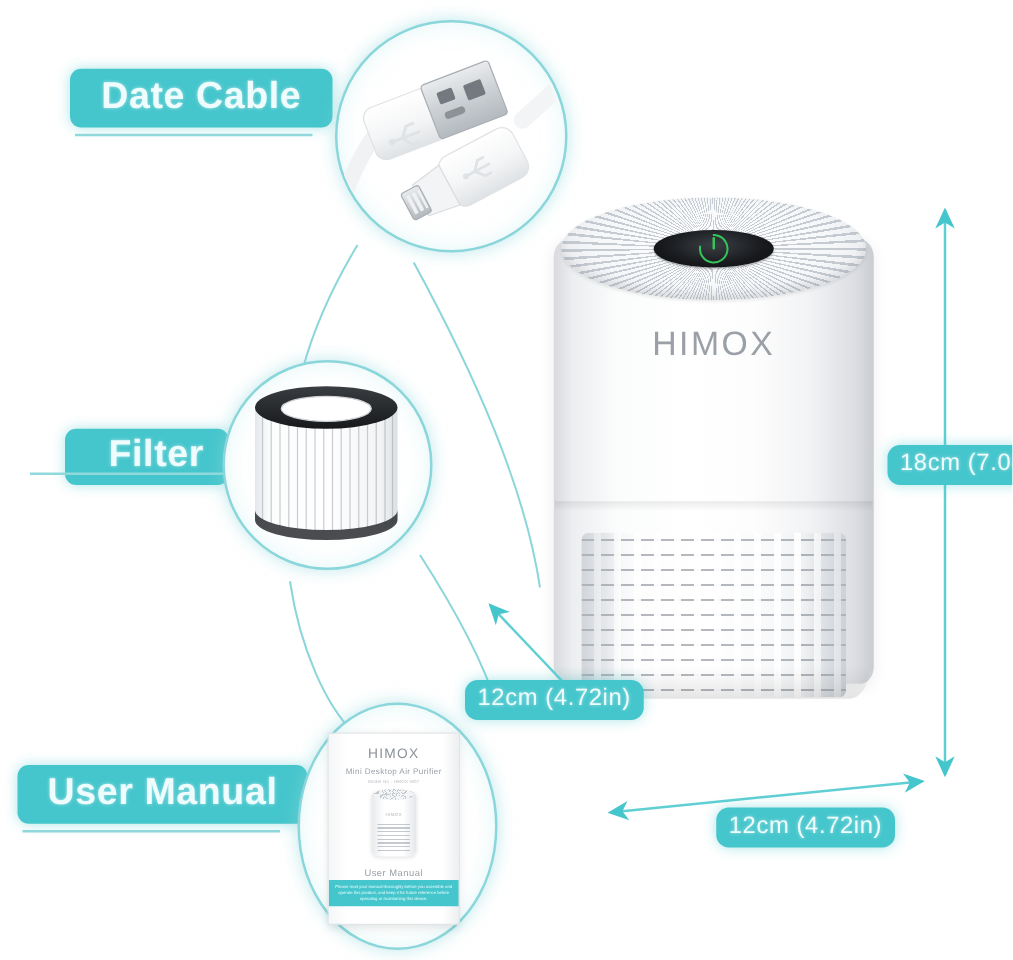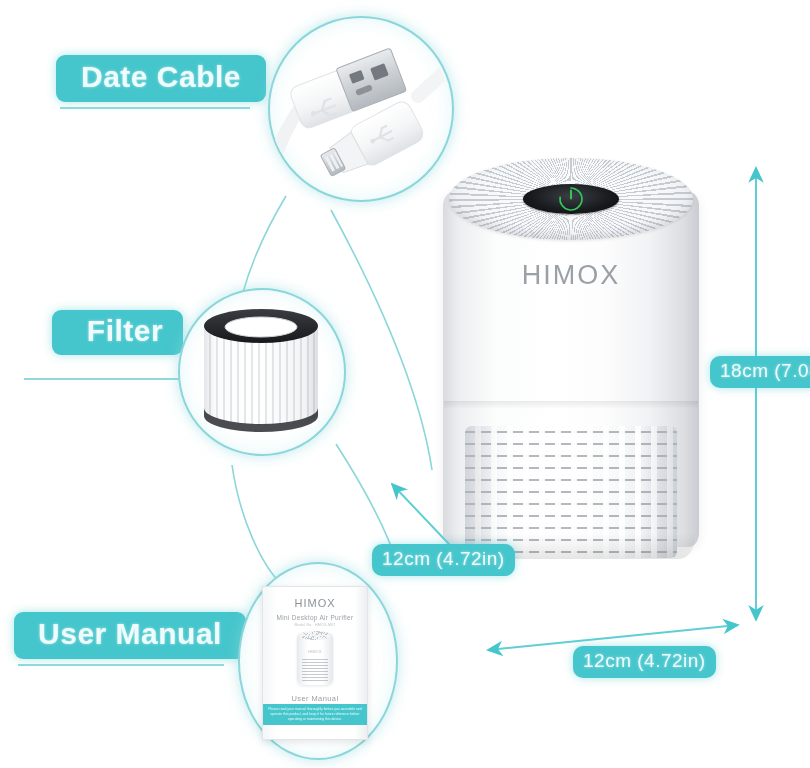--- a/index.html
+++ b/index.html
@@ -278,21 +278,21 @@
         <g stroke="#dfe3e6" stroke-width="2.2" fill="none" stroke-linecap="round">
           <path d="M104 118 L 124 118"></path>
           <path d="M111 118 L 117 111 L 122 111"></path>
           <path d="M111 118 L 117 125 L 122 125"></path>
           <circle cx="103" cy="118" r="2.4" fill="#dfe3e6" stroke="none"></circle>
         </g>
       </g>
     </g>
   </svg>
 
-  <div class="badge badge-big" style="left:52px; top:310px; width:96px; height:38px;padding-left:25px;">Filter</div>
+  <div class="badge badge-big" style="left:52px; top:343px; width:96px; height:38px;padding-left:25px;">Filter</div>
   <div class="rule" style="left:24px; top:378px; width:172px;"></div>
 
   <div class="circle" style="left:178px; top:288px; width:164px; height:164px;"></div>
 
   <svg id="filter-art" width="150" height="150" viewBox="0 0 150 150">
     <defs>
       <linearGradient id="pleat" x1="0" y1="0" x2="1" y2="0">
         <stop offset="0%" stop-color="#e4e7ea"></stop>
         <stop offset="10%" stop-color="#fbfcfc"></stop>
         <stop offset="50%" stop-color="#ffffff"></stop>

